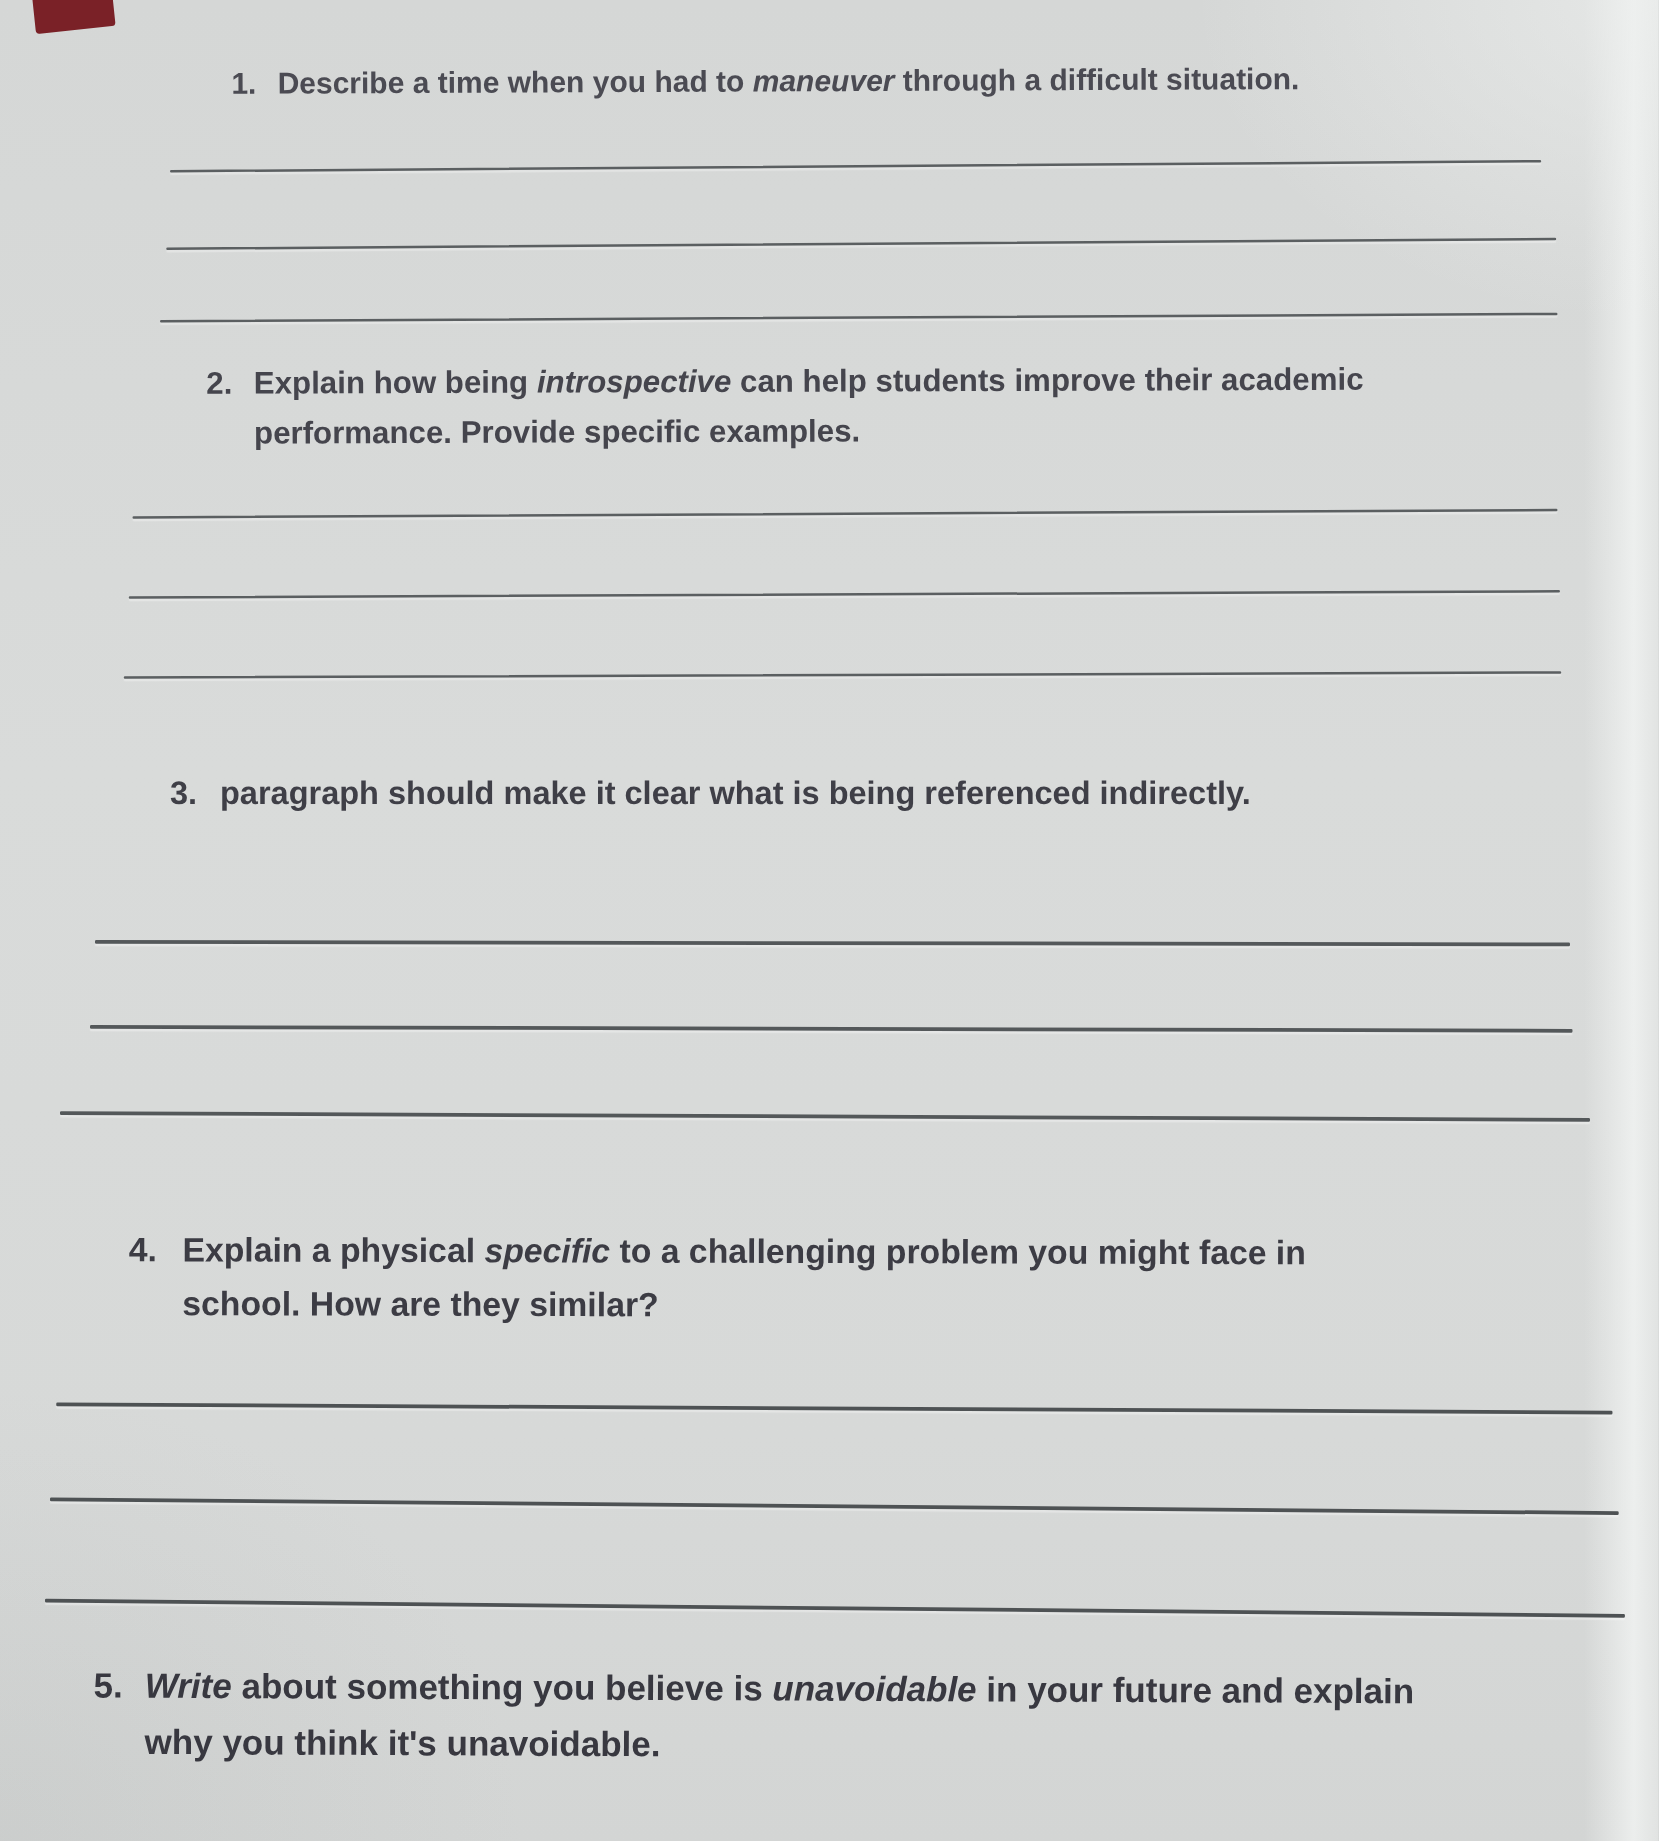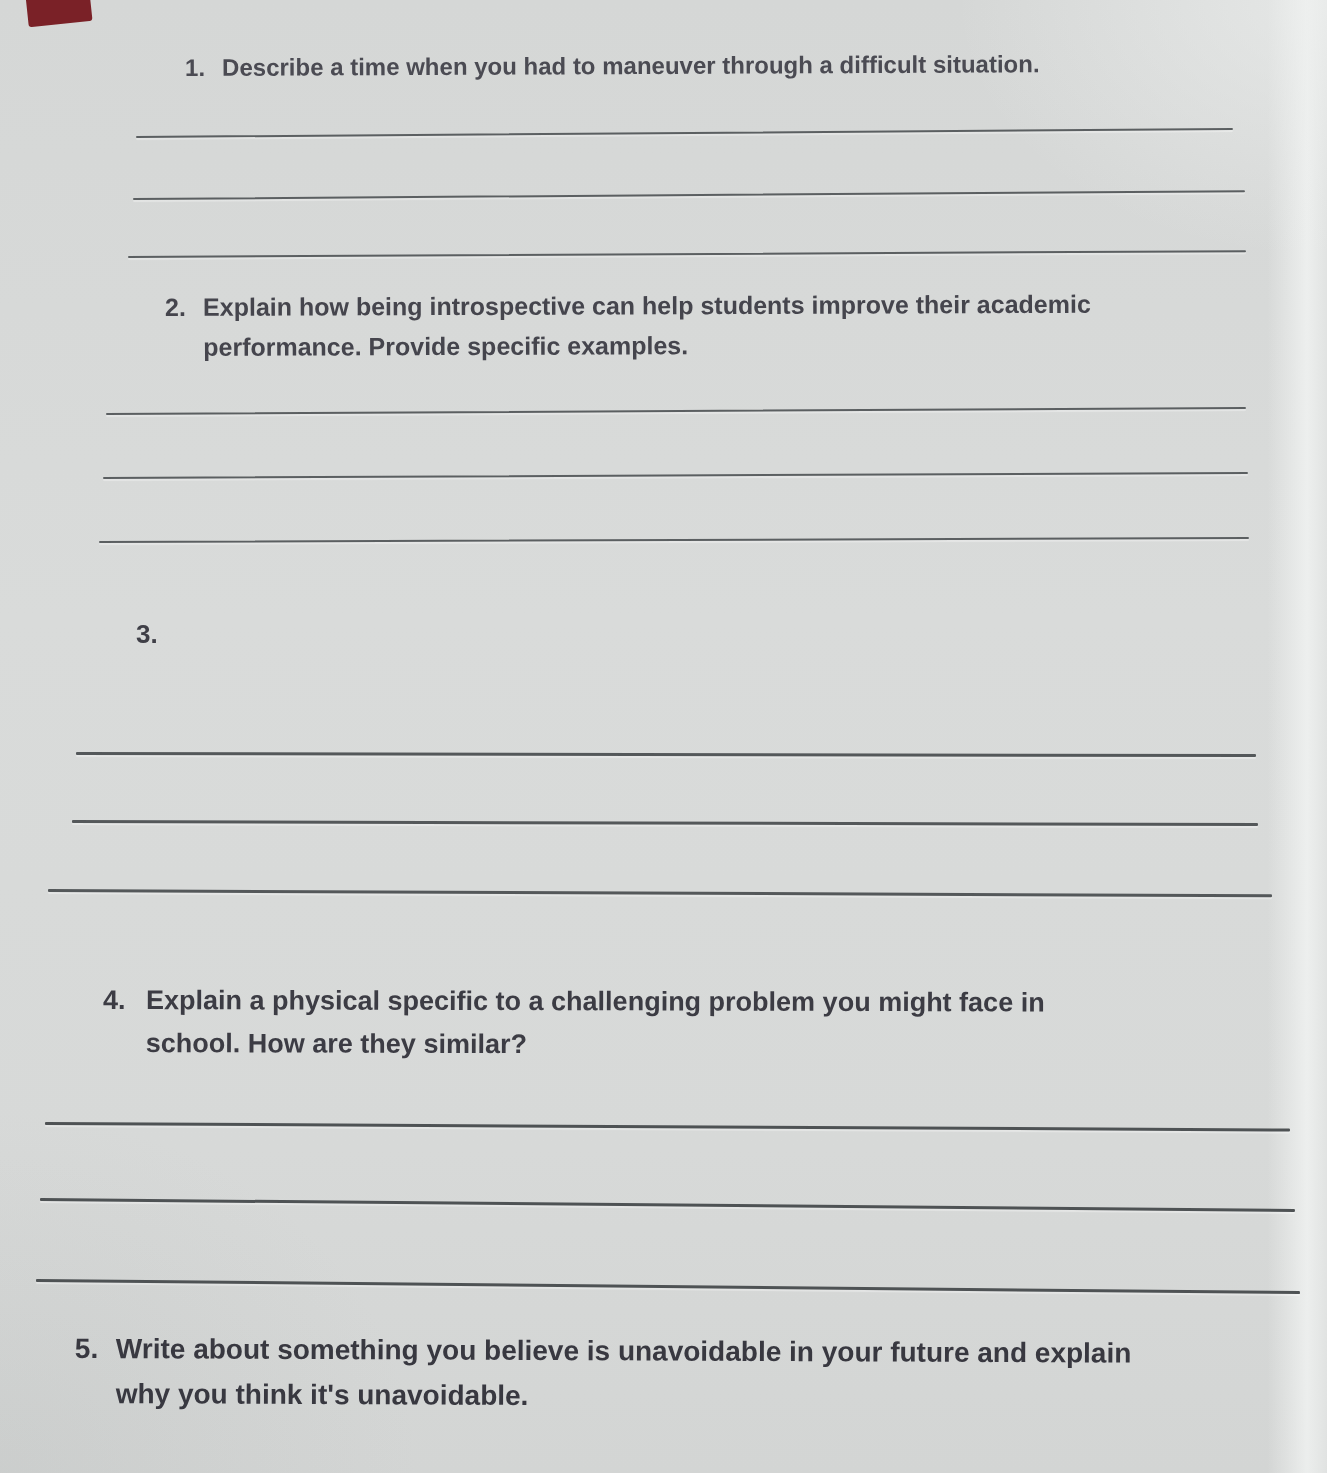--- a/index.html
+++ b/index.html
@@ -42,20 +42,21 @@
     display: inline-block;
   }
   .qtext {
     display: flex;
     flex-direction: column;
   }
   .qline {
     white-space: nowrap;
   }
   .qline .it {
+    font-style: italic;
   }
   .rule {
     position: absolute;
     height: 2px;
     background: #5b5f61;
     border-radius: 1px;
     transform-origin: left center;
     box-shadow: 0 2px 1px rgba(255,255,255,0.35);
   }
   .rule.thick {
@@ -86,20 +87,21 @@
       <div class="qline"><span>performance. Provide specific examples.</span></div>
     </div>
   </section>
   <div class="rule" style="left:106px; top:413px; width:1140px; transform:rotate(-0.3deg);"></div>
   <div class="rule" style="left:103px; top:477px; width:1145px; transform:rotate(-0.25deg);"></div>
   <div class="rule" style="left:99px; top:541px; width:1150px; transform:rotate(-0.2deg);"></div>
 
   <section class="q" style="left:136px; top:614px; font-size:26px; color:#3f3f47;">
     <span class="num" style="width:40px;">3.</span>
     <div class="qtext">
+      <div class="qline"><span>paragraph should make it clear what is being referenced indirectly.</span></div>
     </div>
   </section>
   <div class="rule thick" style="left:76px; top:752px; width:1180px; background:#54585a; transform:rotate(0.1deg);"></div>
   <div class="rule thick" style="left:72px; top:820px; width:1186px; background:#54585a; transform:rotate(0.15deg);"></div>
   <div class="rule thick" style="left:48px; top:889px; width:1224px; background:#54585a; transform:rotate(0.25deg);"></div>
 
   <section class="q" style="left:103px; top:979px; font-size:27px; color:#3c3c44; transform:rotate(0.15deg);">
     <span class="num" style="width:43px;">4.</span>
     <div class="qtext">
       <div class="qline"><span>Explain a physical </span><span class="it">specific</span><span> to a challenging problem you might face in</span></div>

